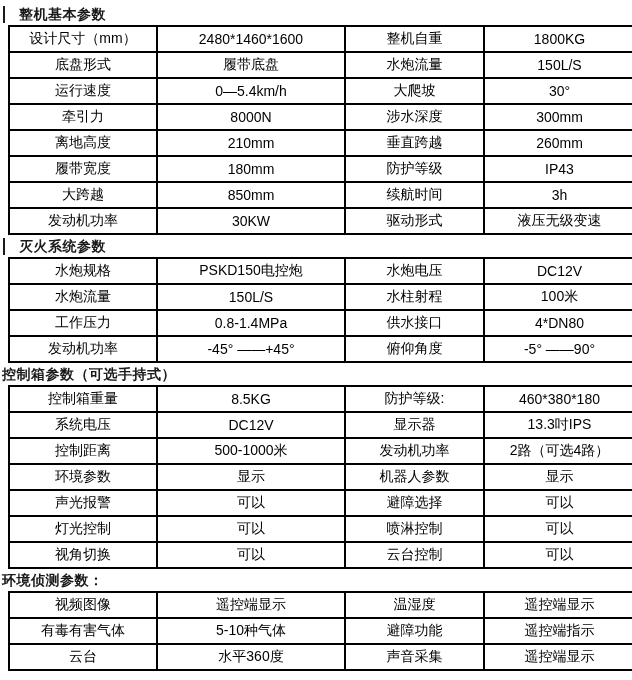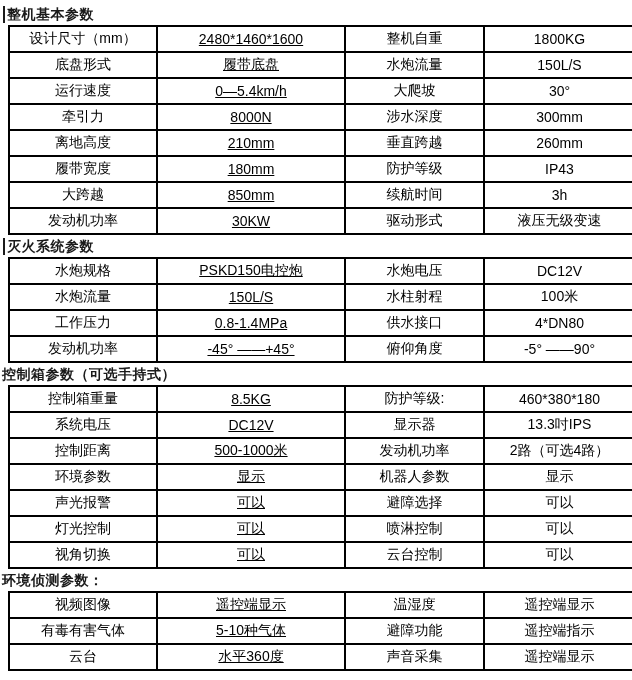--- a/index.html
+++ b/index.html
@@ -20,42 +20,42 @@
   .section-title {
     font-size: 14px;
     font-weight: bold;
     color: #1a1a1a;
     line-height: 17px;
     margin: 3px 0 2px 2px;
     letter-spacing: 0.5px;
   }
   .section-title.with-bar {
     border-left: 2px solid #1a1a1a;
-    padding-left: 2px;
+    padding-left: 14px;
     margin-left: 3px;
   }
   table.spec-table {
     border-collapse: collapse;
     table-layout: fixed;
     width: 602px;
     margin: 0 0 2px 8px;
   }
   table.spec-table td {
     border: 2px solid #000000;
     height: 24px;
     text-align: center;
     vertical-align: middle;
     font-size: 14px;
     padding: 0 2px;
     white-space: nowrap;
     overflow: hidden;
     background: #ffffff;
   }
   table.spec-table td:nth-child(1) { width: 142px; }
-  table.spec-table td:nth-child(2) { width: 182px; text-decoration: underline; }
+  table.spec-table td:nth-child(2) { width: 182px; }
   table.spec-table td:nth-child(3) { width: 133px; }
   table.spec-table td:nth-child(4) { width: 145px; }
 </style>
 </head>
 <body>
 
 <div class="sheet">
     <div class="section-title with-bar">整机基本参数</div>
     <table class="spec-table">
       <tbody>

